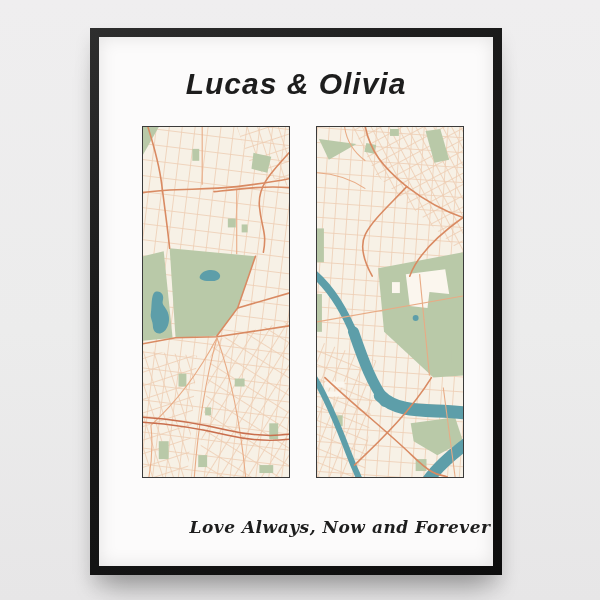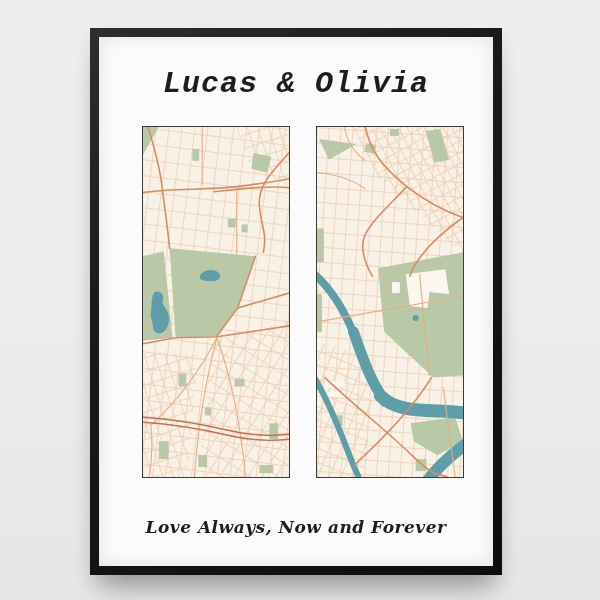--- a/index.html
+++ b/index.html
@@ -19,21 +19,21 @@
     box-shadow:0 24px 26px -12px rgba(0,0,0,.28), 0 10px 16px rgba(0,0,0,.10);
   }
   .matte{
     position:relative;width:100%;height:100%;
     background:var(--matte,#fcfbfb);
     box-shadow:inset 0 0 18px rgba(0,0,0,.10);
   }
   .title{
     position:absolute;top:30px;left:0;width:100%;margin:0;
     text-align:center;
-    font-family:Liberation Mono, monospace;
+    font-family:Liberation Sans, sans-serif;
     font-style:italic;font-weight:600;font-size:30px;letter-spacing:1px;
     color:var(--text,#1d1d1d);
   }
   .maps-row{
     position:absolute;top:89px;left:43px;width:322px;height:352px;
     display:flex;gap:26px;
   }
   .map-panel{
     margin:0;width:148px;height:352px;box-sizing:border-box;
     border:1.5px solid var(--map-border,#3a3a3a);
@@ -49,20 +49,21 @@
     width:148px;text-align:center;
     font-size:12px;font-weight:bold;letter-spacing:2.2px;
     color:var(--text,#1d1d1d);
   }
   .message{
     position:absolute;top:480px;left:0;width:100%;
     text-align:center;
     font-family:"DejaVu Serif","Liberation Serif",serif;
     font-style:italic;font-weight:600;font-size:17px;letter-spacing:.5px;
     color:var(--text,#1d1d1d);
+    padding-left:44px;
   }
   
   .bg{fill:var(--map-bg,#f7f1e6);}
   .mr{stroke:var(--road-minor,#edcdb2);stroke-width:.8;fill:none;}
   .park{fill:var(--park,#b9c9a8);}
   .water-fill{fill:var(--water,#5d9ea9);}
   .wtr{stroke:var(--water,#5d9ea9);fill:none;stroke-linecap:round;}
   .rM{stroke:var(--road-major,#d98a62);stroke-width:1.6;fill:none;stroke-linecap:round;}
   .rm2{stroke:var(--road-mid,#e8ab85);stroke-width:1.1;fill:none;}
   .rD{stroke:var(--road-dark,#c96f4e);stroke-width:1.5;fill:none;}

